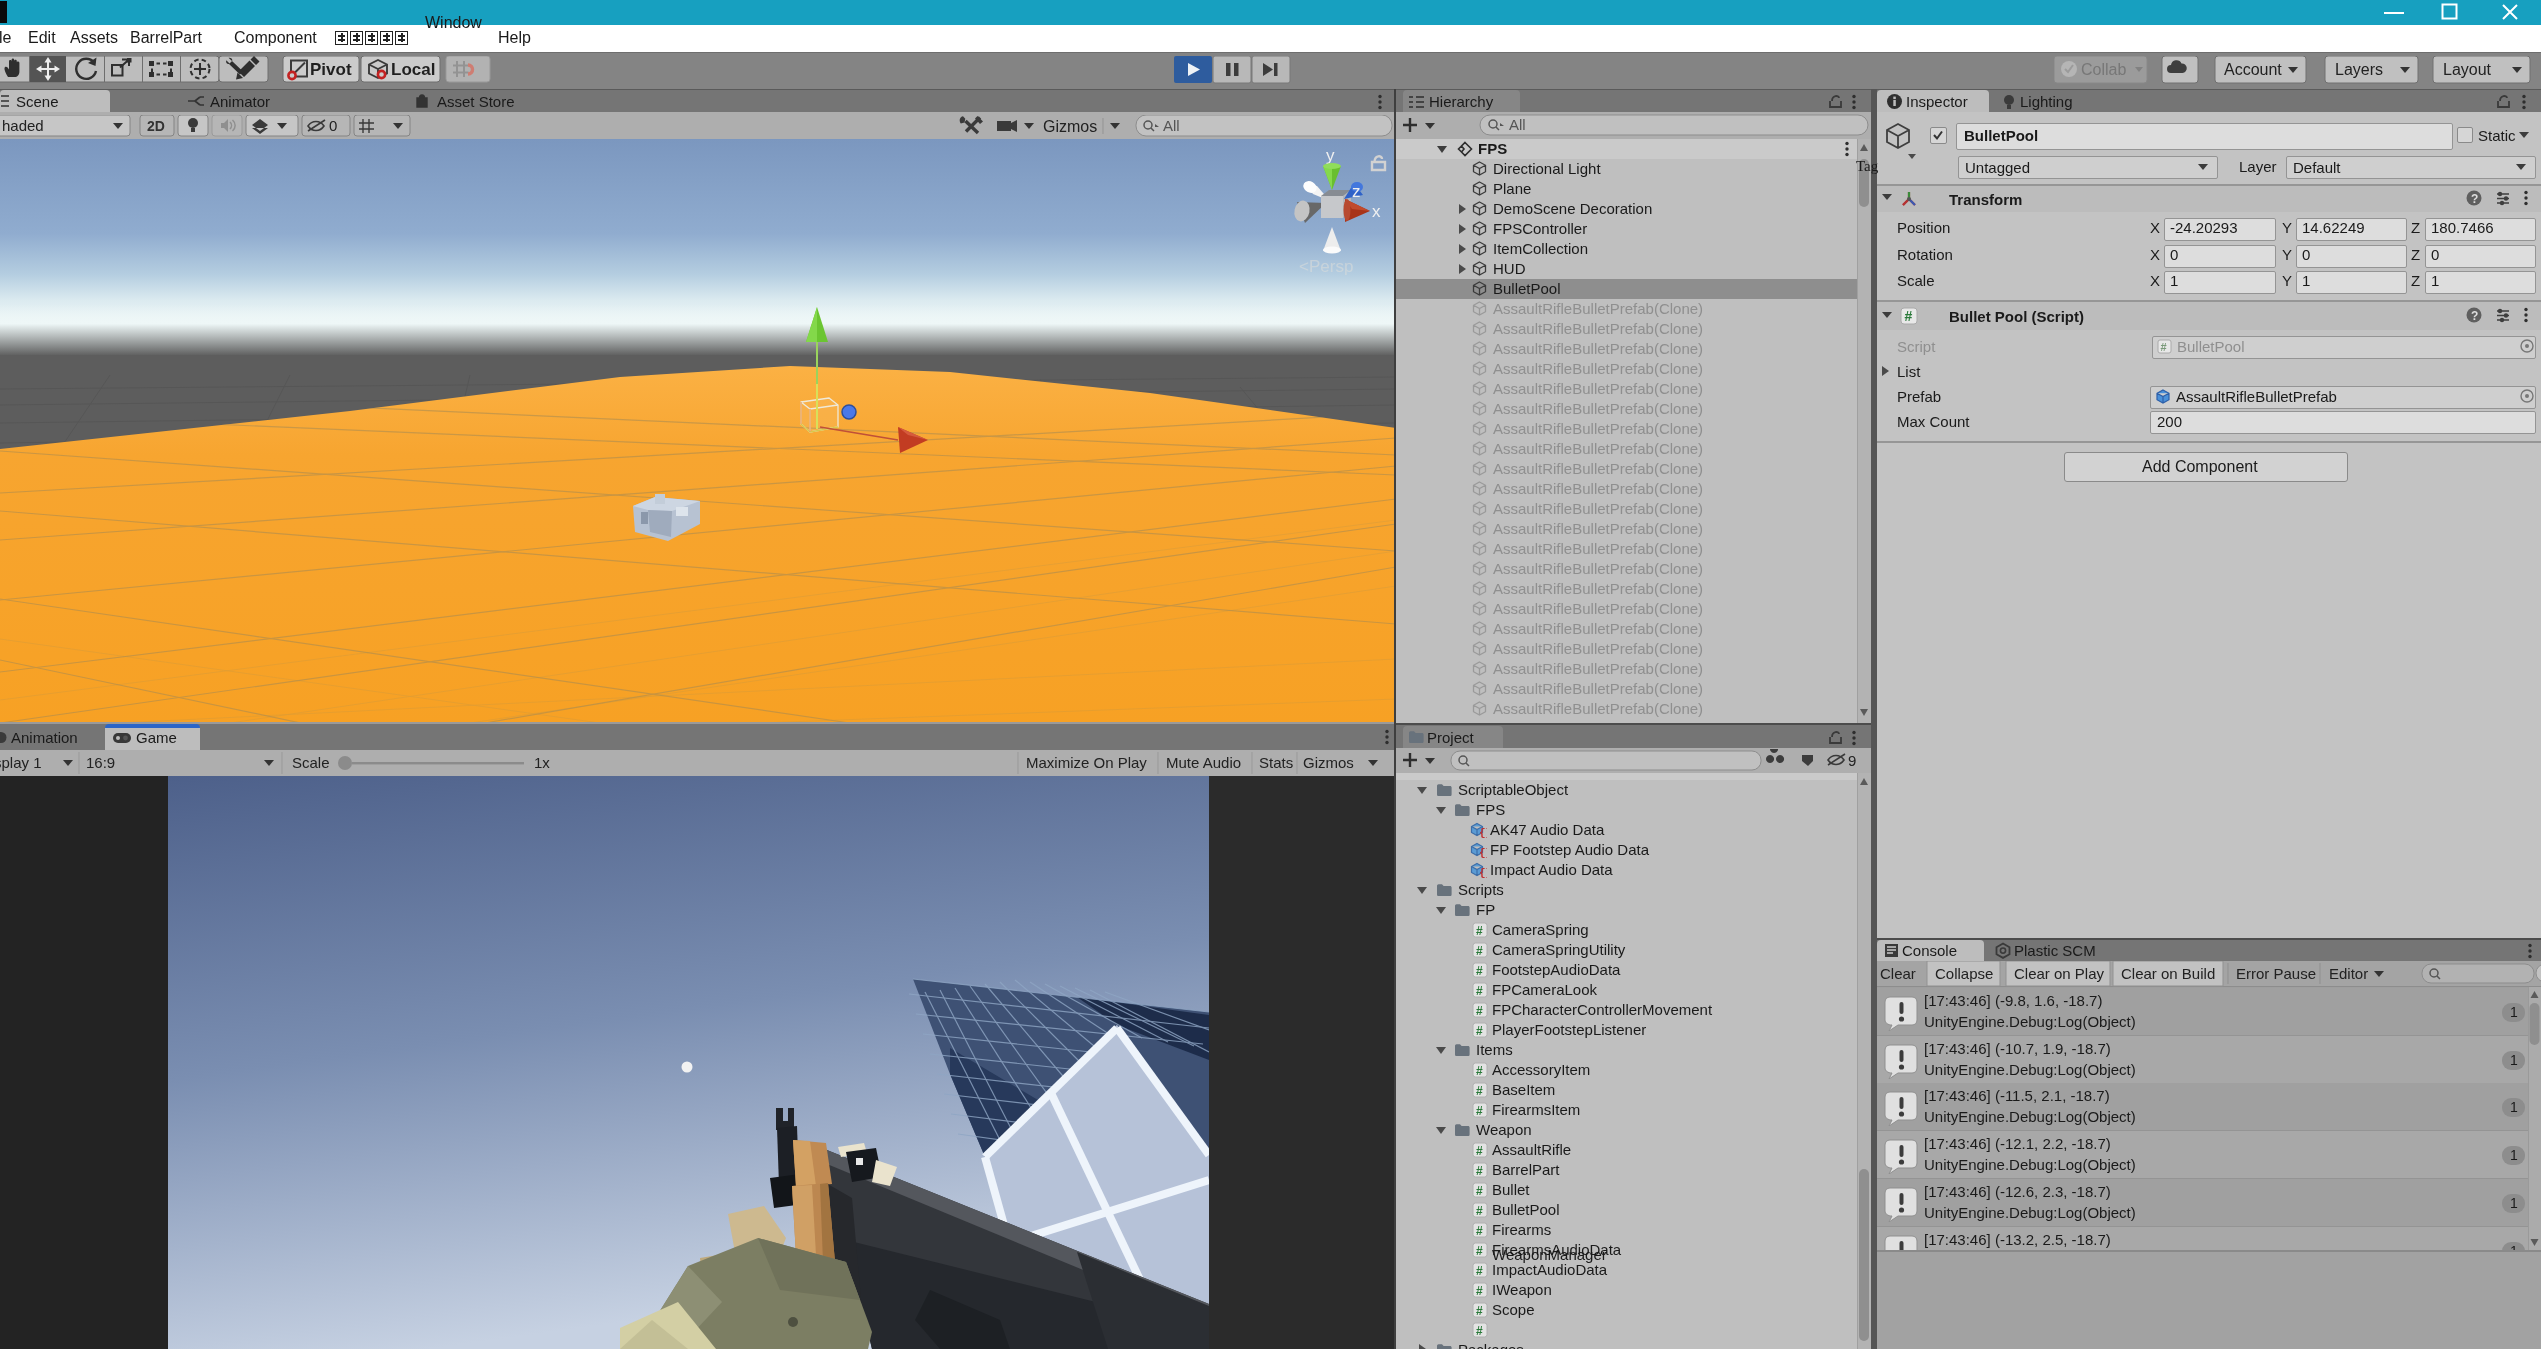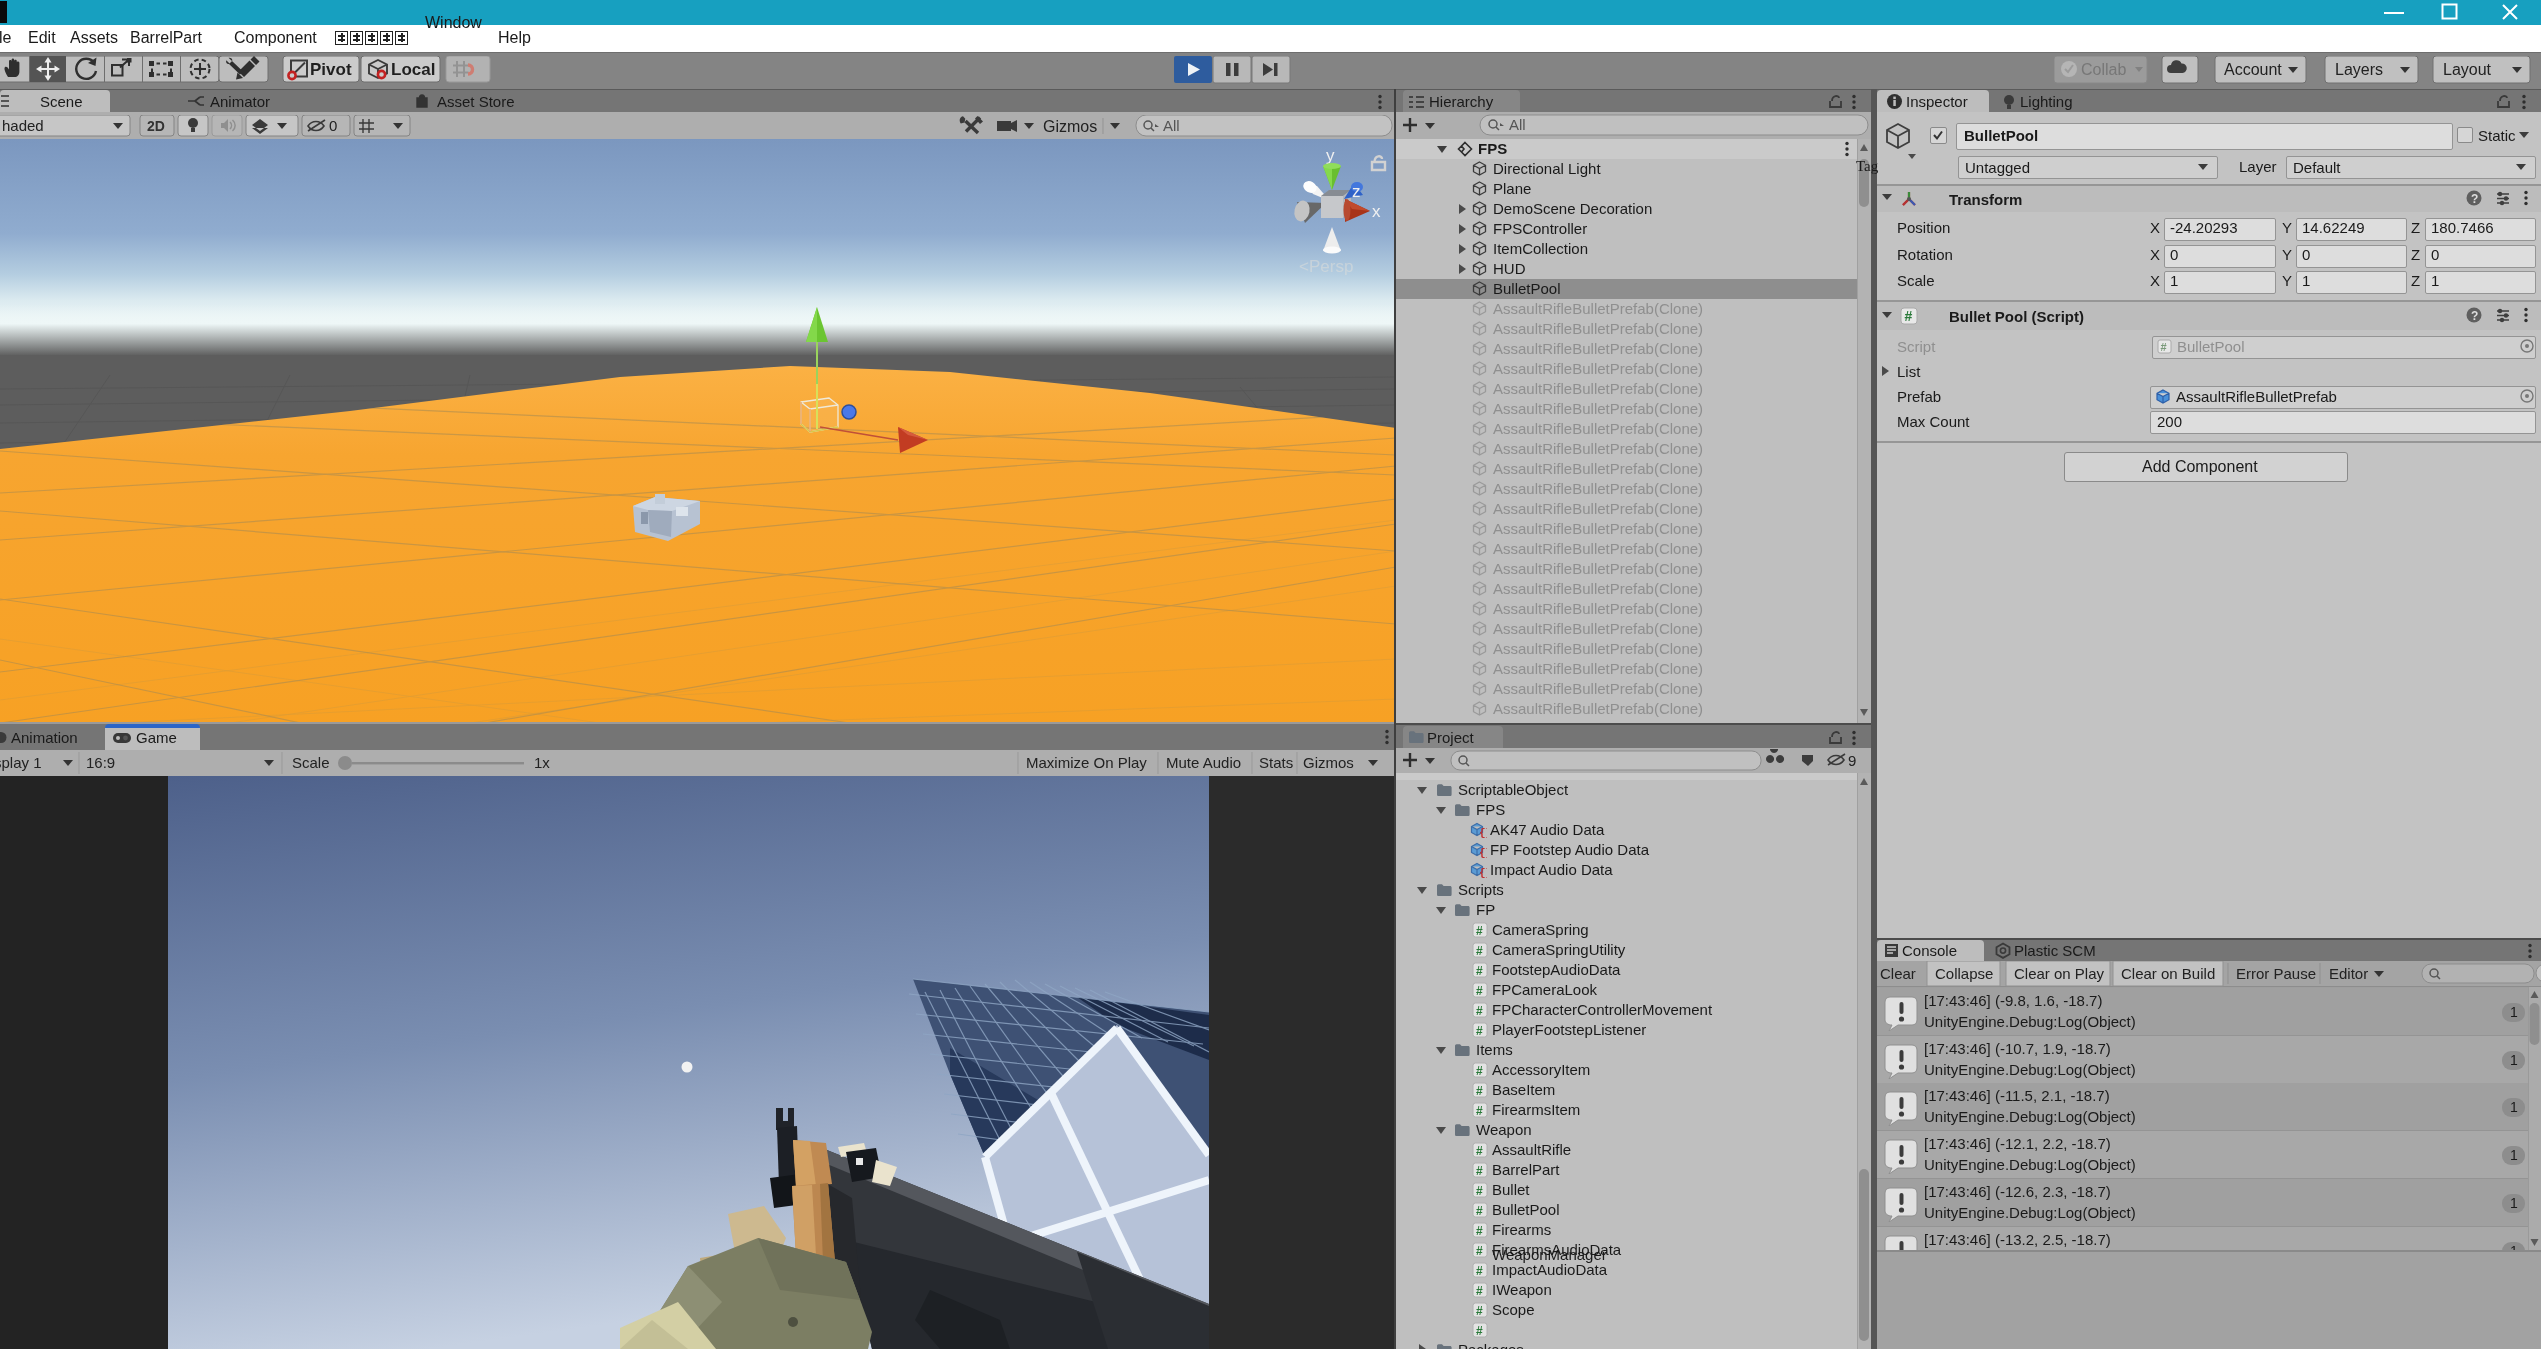--- a/index.html
+++ b/index.html
@@ -153,21 +153,21 @@
       <rect x="379" y="0" width="97" height="27" rx="3" fill="#c0c0c0" stroke="#707070"></rect>
       <text x="389" y="19" font-size="16" fill="#222" font-family="Liberation Sans">Layout</text>
       <path d="M458 11 L468 11 L463 17 Z" fill="#333"></path>
     </svg>
   </div>
 
   <div id="scenepanel">
 
     <div class="a" style="left:0;top:89px;width:1396px;height:23px;background:#757575;border-top:1px solid #5a5a5a;"></div>
     <div class="a" style="left:0;top:90px;width:110px;height:22px;background:#bdbdbd;border-radius:4px 4px 0 0;"></div>
-    <div class="tx" style="left:16px;top:93px;margin-left:24px;">Scene</div>
+    <div class="tx" style="left:16px;top:93px;">Scene</div>
     <svg class="a" style="left:-4px;top:94px" width="16" height="14">
         <path d="M5 2 L13 2 M5 7 L13 7 M5 12 L13 12" stroke="#333" stroke-width="1.6"></path>
       </svg>
     <div class="tx" style="left:210px;top:93px;">Animator</div>
     <svg class="a" style="left:186px;top:94px" width="20" height="14">
         <path d="M2 7 L9 7 M9 7 L14 3 M9 7 L14 11 M14 3 L18 3 M14 11 L18 11" stroke="#333" stroke-width="1.7" fill="none"></path>
       </svg>
     <div class="tx" style="left:437px;top:93px;">Asset Store</div>
     <svg class="a" style="left:413px;top:92px" width="18" height="18">
         <path d="M4 6 L14 6 L14 15 L4 15 Z M6.5 6 C6.5 2 11.5 2 11.5 6" fill="#333" stroke="#333" stroke-width="1.4"></path>

